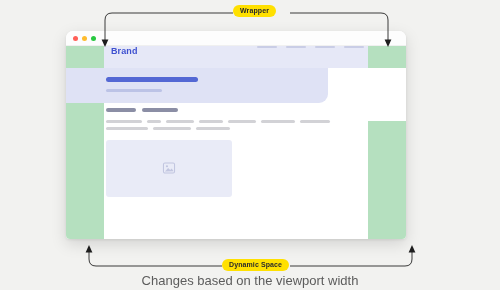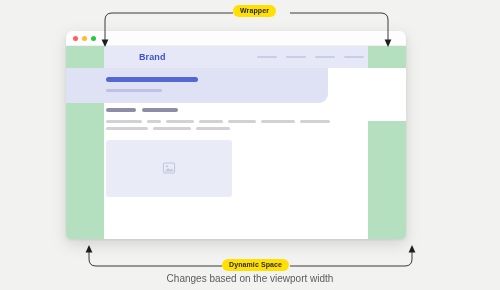--- a/index.html
+++ b/index.html
@@ -31,21 +31,21 @@
     line-height: 1;
   }
   #pill-wrapper { left: 233px; top: 5px; }
   #pill-dynamic { left: 222px; top: 259px; }
 
   .caption {
     position: absolute;
     left: 0; right: 0;
     top: 273px;
     text-align: center;
-    font-size: 10px;
+    font-size: 13px;
     color: #5c5c5c;
     z-index: 30;
   }
 
   
   #connectors {
     position: absolute;
     left: 0; top: 0;
     width: 500px; height: 290px;
     z-index: 25;
@@ -100,23 +100,21 @@
   #gutter-right-top  { right: 0;  top: 0;   width: 38px; height: 22px; }
   #gutter-right-body { right: 0;  top: 75px; width: 38px; height: 118px; }
 
   
   #site-header {
     position: absolute;
     left: 38px; right: 38px; top: 0;
     height: 22px;
     background: #e6e8f7;
     display: flex;
-    align-items: center;
     z-index: 2;
-    padding-left: 28px;
   }
   #brand {
     color: #3f51d0;
     font-size: 9px;
     font-weight: 700;
     margin-left: 7px;
     letter-spacing: .1px;
   }
   #nav-links {
     margin-left: auto;

